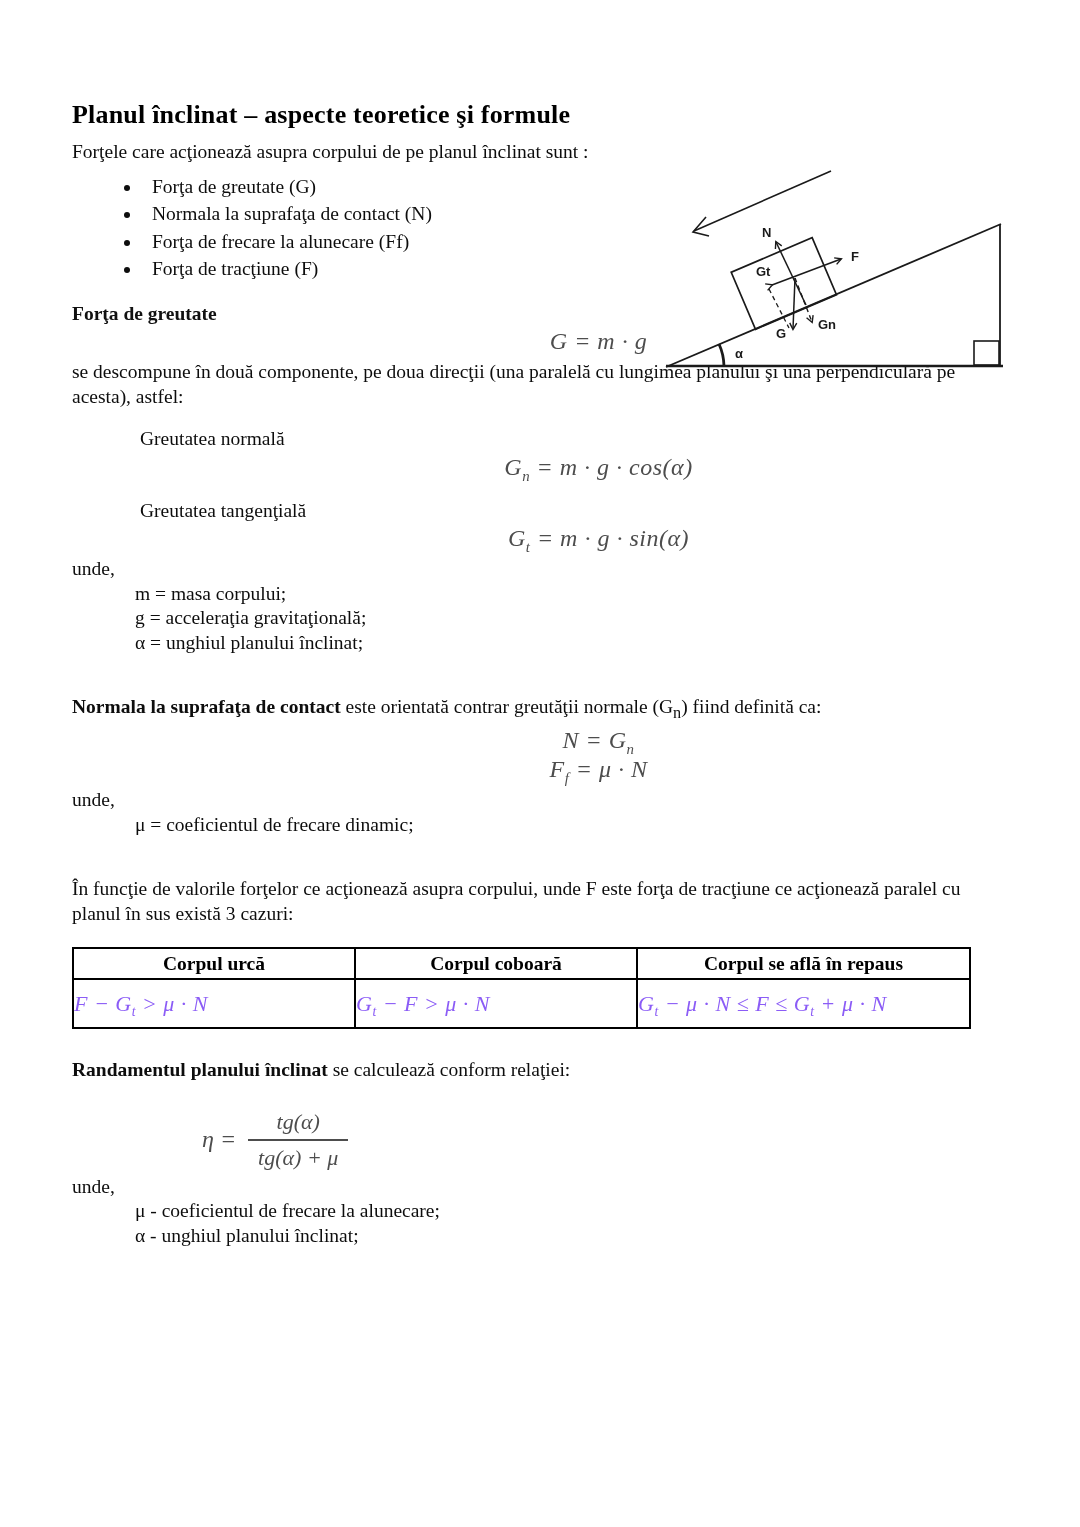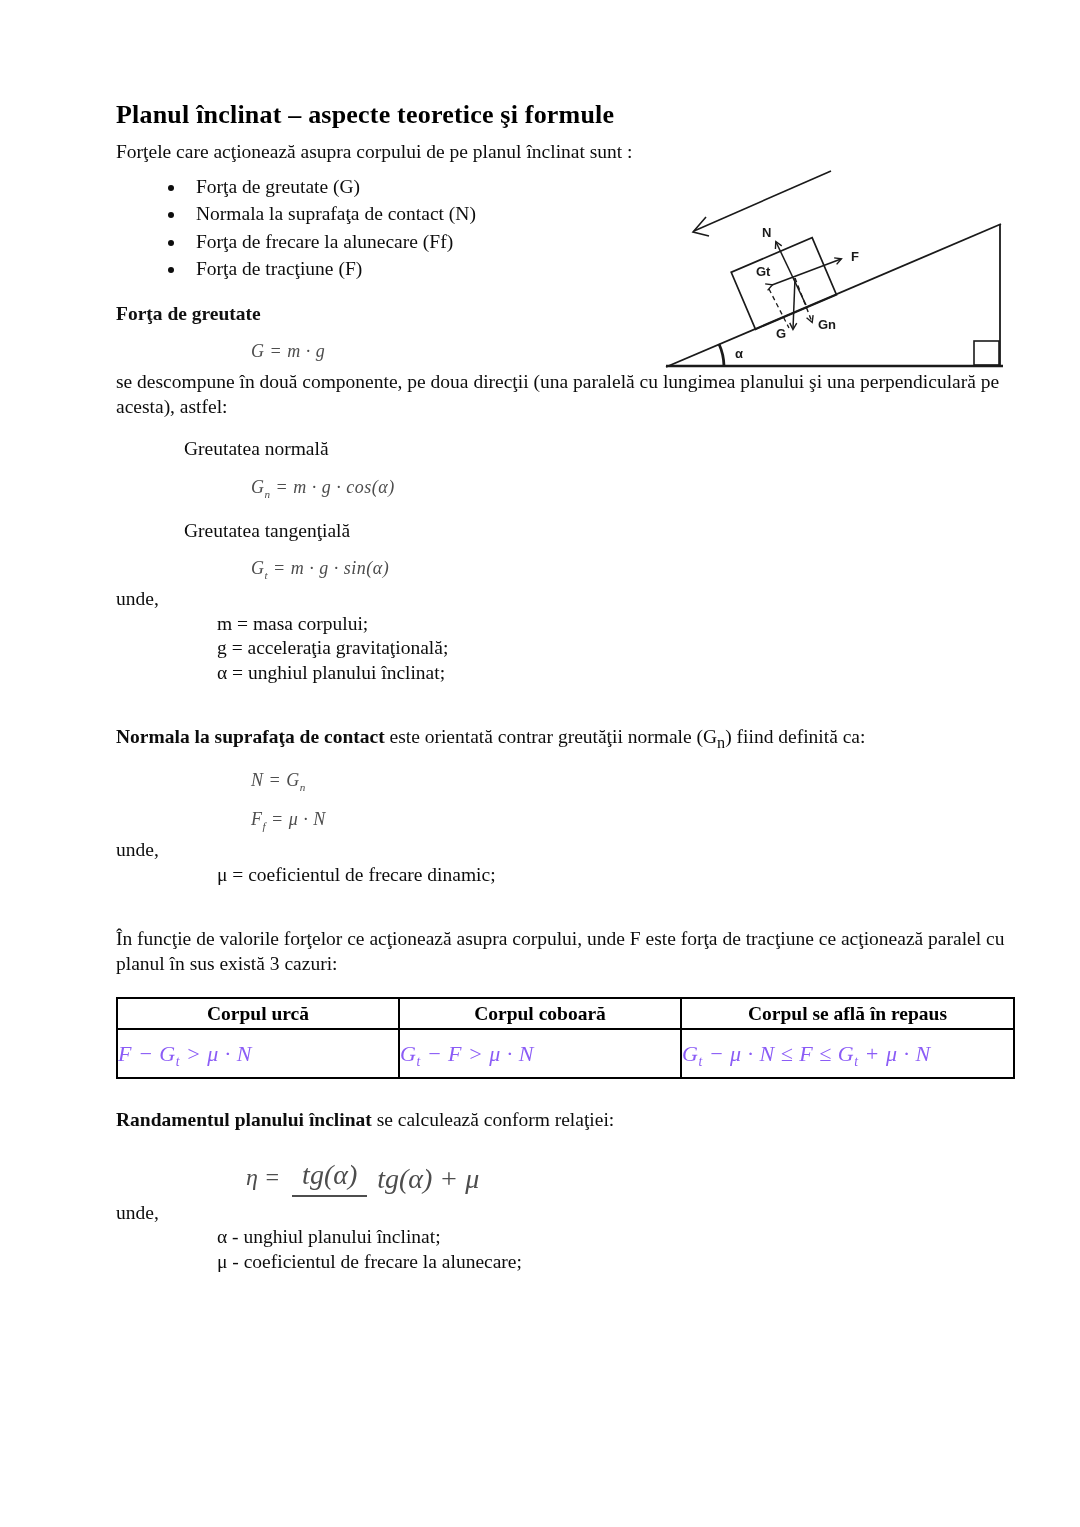--- a/index.html
+++ b/index.html
@@ -7,45 +7,45 @@
   body {
     width: 1080px; height: 1527px;
     font-family: "Liberation Serif", serif;
     color: #111;
     position: relative;
     overflow: hidden;
   }
   .page {
     position: relative;
     width: 1080px; height: 1527px;
-    padding: 100px 90px 40px 116px;
+    padding: 100px 90px 40px 72px;
     background: #ffffff;
   }
   .title {
     font-size: 26px; font-weight: bold; line-height: 30px;
     letter-spacing: 0.2px; color: #000;
   }
   p, li, .sub-label, .unde, .def-line {
     font-size: 19.5px; line-height: 24.5px; color: #0d0d0d;
   }
   .intro { margin-top: 10px; width: 580px; }
   ul.forces { margin-top: 8px; padding-left: 70px; }
   ul.forces li { line-height: 27.5px; list-style-type: disc; padding-left: 10px; }
   .sec-head { font-size: 19.5px; line-height: 24.5px; font-weight: bold; margin-top: 19px; }
   .formula {
-    margin-left: 135px; margin-top: 12px;
-    font-family: "Liberation Serif", serif;
-    font-style: italic; font-size: 18px; line-height: 27px;
-    color: #4d4d4d; letter-spacing: 0.5px;
+    margin-left: 135px; margin-top: 2px;
+    font-family: "Liberation Serif", serif;
+    font-style: italic; font-size: 24px; line-height: 27px;
+    color: #4d4d4d; letter-spacing: 0.5px; text-align: center;
   }
   .formula sub, .tbl-formula sub { font-size: 62%; font-style: italic; line-height: 0; }
   .desc { margin-top: 5px; width: 900px; }
   .sub-label { margin-left: 68px; margin-top: 18px; }
   .unde { margin-top: 5px; }
-  .defs { margin-left: 101px; }
+  .defs { margin-left: 63px; }
   .para { margin-top: 40px; width: 900px; }
   .para b, .intro b { font-weight: bold; }
   table.cases {
     margin-top: 21px; width: 897px;
     border-collapse: collapse; table-layout: fixed;
   }
   table.cases th, table.cases td {
     border: 2px solid #000; vertical-align: middle;
   }
   table.cases th {
@@ -58,21 +58,21 @@
     font-style: italic; font-size: 22px; color: #8b5cf6; letter-spacing: 0.5px;
   }
   .col-a { width: 282px; } .col-b { width: 282px; } .col-c { width: 333px; }
   .eff-formula {
     margin-top: 26px; margin-left: 130px;
     display: flex; align-items: center;
     font-family: "Liberation Serif", serif;
     font-style: italic; color: #4d4d4d;
   }
   .eff-lhs { font-size: 24px; margin-right: 12px; }
-  .frac { display: inline-flex; flex-direction: row; text-align: center; font-size: 28px; }
+  .frac { display: inline-flex; flex-direction: column; text-align: center; font-size: 22px; }
   .frac .num { padding: 0 10px 4px 10px; border-bottom: 2px solid #4d4d4d; }
   .frac .den { padding: 4px 10px 0 10px; }
   .unde2 { margin-top: 4px; }
   .diagram {
     position: absolute; left: 663px; top: 155px;
     width: 348px; height: 218px;
   }
   .diagram text {
     font-family: "Liberation Sans", sans-serif;
     font-weight: bold; font-size: 13px; fill: #1a1a1a;
@@ -185,17 +185,17 @@
   <p class="para" style="margin-top:29px"><b>Randamentul planului înclinat</b><span> se calculează conform relaţiei:</span></p>
   <div class="eff-formula">
     <span class="eff-lhs">η =</span>
     <span class="frac">
       <span class="num">tg(α)</span>
       <span class="den">tg(α) + μ</span>
     </span>
   </div>
   <div class="unde unde2">unde,</div>
   <div class="defs">
+    <div class="def-line">μ - coeficientul de frecare la alunecare;</div>
     <div class="def-line">α - unghiul planului înclinat;</div>
-    <div class="def-line">μ - coeficientul de frecare la alunecare;</div>
   </div>
 
 </div>
 
 </body></html>

